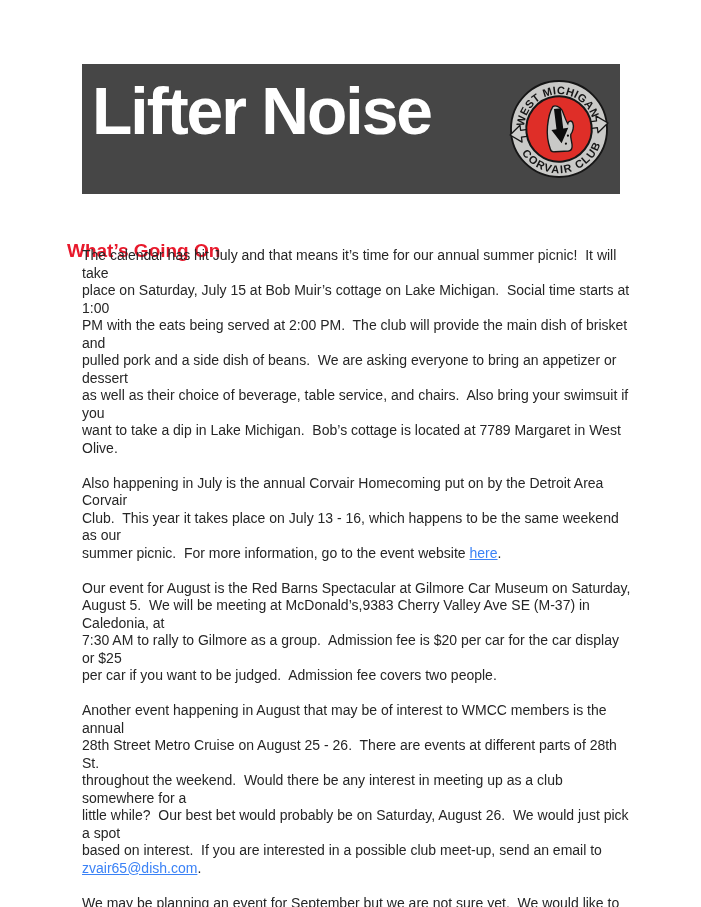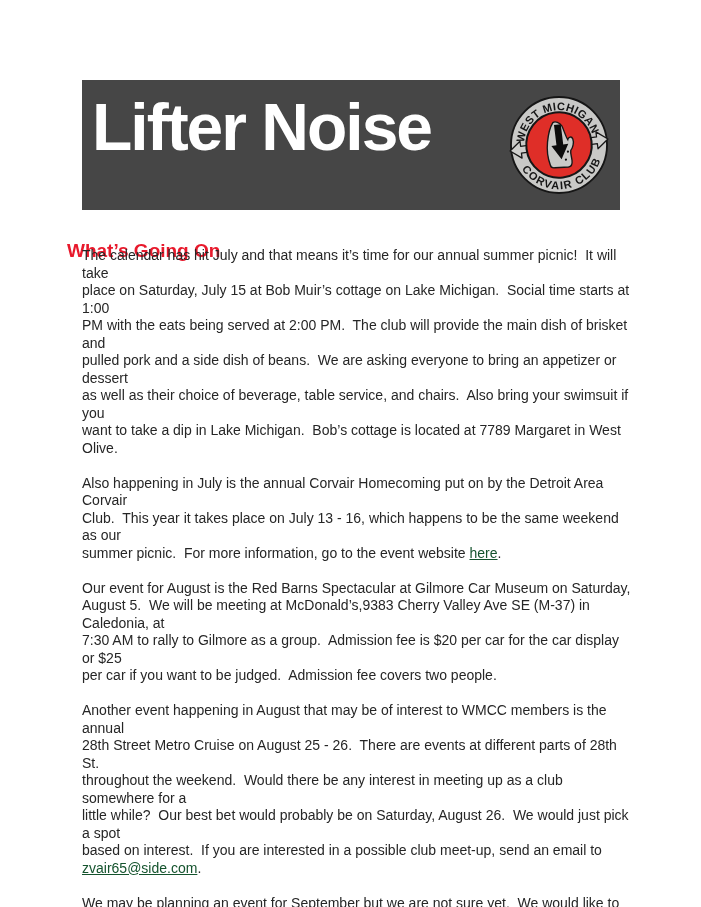--- a/index.html
+++ b/index.html
@@ -8,21 +8,21 @@
     position: relative;
     width: 701px;
     height: 907px;
     background: #ffffff;
     font-family: "Liberation Sans", sans-serif;
     overflow: hidden;
   }
   .masthead {
     position: absolute;
     left: 82px;
-    top: 80px;
+    top: 64px;
     width: 538px;
     height: 130px;
     background: #464646;
   }
   .masthead-title {
     position: absolute;
     left: 10px;
     top: 14px;
     font-size: 66px;
     line-height: 1;
@@ -63,21 +63,21 @@
     width: 552px;
     font-size: 14px;
     line-height: 17.5px;
     color: #262626;
   }
   .article p.para {
     margin: 0 0 17.5px 0;
     white-space: pre-wrap;
   }
   .article a.link {
-    color: #14532d;
+    color: #3b82f6;
     cursor: pointer;
   }
 </style>
 </head>
 <body>
 
 <div class="page">
 
   <div class="masthead">
     <div class="masthead-title">Lifter Noise</div>
@@ -135,18 +135,18 @@
 summer picnic.  For more information, go to the event website </span><a class="link" href="#">here</a><span>.</span></p>
       <p class="para"><span>Our event for August is the Red Barns Spectacular at Gilmore Car Museum on Saturday,
 August 5.  We will be meeting at McDonald’s,9383 Cherry Valley Ave SE (M-37) in Caledonia, at
 7:30 AM to rally to Gilmore as a group.  Admission fee is $20 per car for the car display or $25
 per car if you want to be judged.  Admission fee covers two people.</span></p>
       <p class="para"><span>Another event happening in August that may be of interest to WMCC members is the annual
 28th Street Metro Cruise on August 25 - 26.  There are events at different parts of 28th St.
 throughout the weekend.  Would there be any interest in meeting up as a club somewhere for a
 little while?  Our best bet would probably be on Saturday, August 26.  We would just pick a spot
 based on interest.  If you are interested in a possible club meet-up, send an email to
-</span><a class="link" href="#">zvair65@side.com</a><span>.</span></p>
+</span><a class="link" href="#">zvair65@dish.com</a><span>.</span></p>
       <p class="para"><span>We may be planning an event for September but we are not sure yet.  We would like to try to do
 something.  Stay tuned for further details.</span></p>
     </div>
 
 </div>
 
 </body></html>

